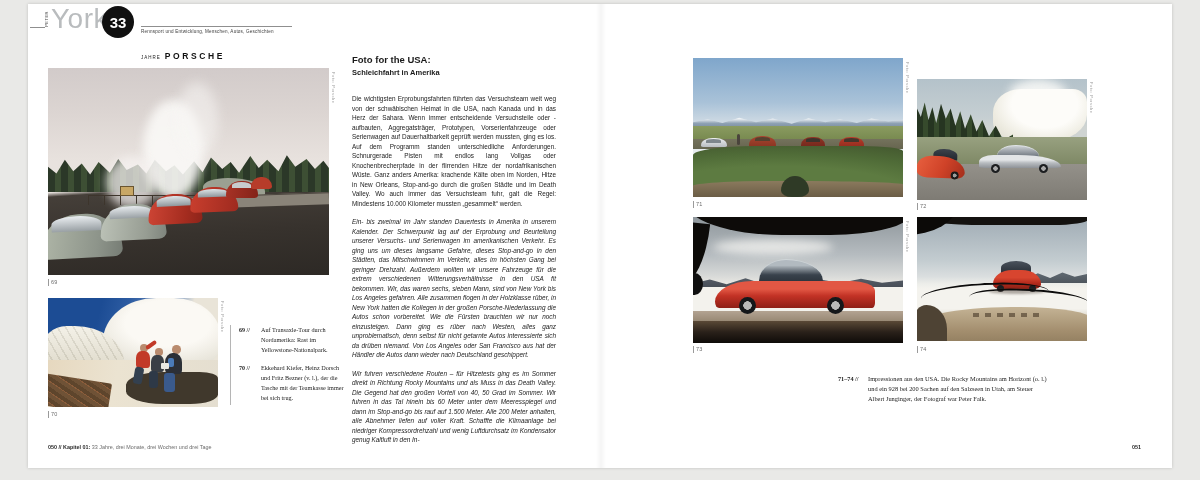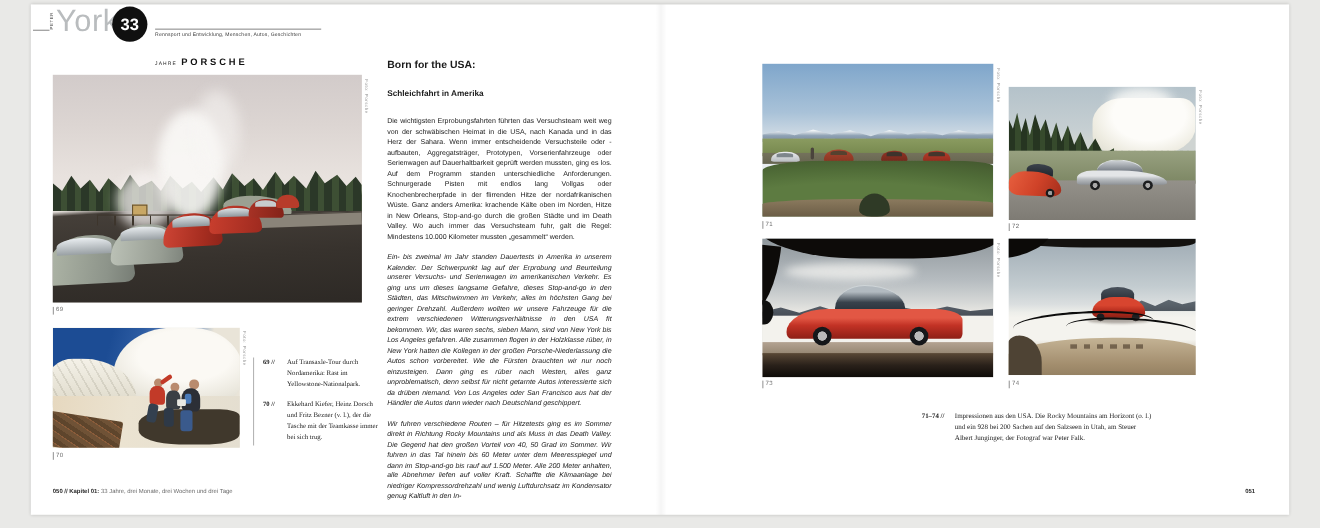--- a/index.html
+++ b/index.html
@@ -22,21 +22,21 @@
          writing-mode:vertical-rl;transform:rotate(180deg);letter-spacing:.5px;}
   .badge{position:absolute;left:102px;top:6px;width:32px;height:32px;border-radius:50%;
          background:#101010;color:#fff;display:flex;align-items:center;justify-content:center;
          font-size:15px;font-weight:bold;}
   .jahre{font-size:4.5px;letter-spacing:1px;color:#222;}
   .porsche{font-size:8.5px;font-weight:bold;letter-spacing:2.6px;color:#111;}
   .hdr-sub{position:absolute;left:141px;top:29px;font-size:4.6px;color:#3d3d3d;letter-spacing:.2px;}
   
   .article{position:absolute;left:352px;top:55px;width:204px;}
   .a-title{font-size:9.5px;font-weight:bold;line-height:10px;}
-  .a-sub{font-size:7.5px;font-weight:bold;line-height:9px;margin-top:15px;}
+  .a-sub{font-size:7.5px;font-weight:bold;line-height:9px;margin-top:3px;}
   .article p{margin:0 0 9px 0;font-size:6.4px;line-height:9.5px;text-align:justify;color:#222;}
   .article p.first{margin-top:17px;}
   .article p.ital{font-style:italic;}
   
   .cap-rule{position:absolute;left:230px;top:325px;width:1px;height:80px;background:#b5b5b5;}
   .caps{position:absolute;left:239px;top:325px;width:106px;font-family:"Liberation Serif",serif;}
   .cap{display:flex;margin-bottom:8px;}
   .cap .lbl{font-size:6px;font-weight:bold;white-space:nowrap;width:22px;flex:none;line-height:10px;}
   .cap .txt{font-size:6.2px;line-height:10px;color:#1d1d1d;}
   .rcap{position:absolute;left:838px;top:374px;width:212px;display:flex;
@@ -174,21 +174,21 @@
       <span class="lbl">69 //</span>
       <span class="txt">Auf Transaxle-Tour durch Nordamerika: Rast im Yellowstone-Nationalpark.</span>
     </div>
     <div class="cap">
       <span class="lbl">70 //</span>
       <span class="txt">Ekkehard Kiefer, Heinz Dorsch und Fritz Bezner (v. l.), der die Tasche mit der Teamkasse immer bei sich trug.</span>
     </div>
   </div>
 
   <div class="article">
-    <div class="a-title">Born for the USA:</div>
+    <div class="a-title">Foto for the USA:</div>
     <div class="a-sub">Schleichfahrt in Amerika</div>
     <p class="first">Die wichtigsten Erprobungsfahrten führten das Versuchsteam weit weg von der schwäbischen Heimat in die USA, nach Kanada und in das Herz der Sahara. Wenn immer entscheidende Versuchsteile oder -aufbauten, Aggregatsträger, Prototypen, Vorserienfahrzeuge oder Serienwagen auf Dauerhaltbarkeit geprüft werden mussten, ging es los. Auf dem Programm standen unterschiedliche Anforderungen. Schnurgerade Pisten mit endlos lang Vollgas oder Knochenbrecherpfade in der flirrenden Hitze der nordafrikanischen Wüste. Ganz anders Amerika: krachende Kälte oben im Norden, Hitze in New Orleans, Stop-and-go durch die großen Städte und im Death Valley. Wo auch immer das Versuchsteam fuhr, galt die Regel: Mindestens 10.000 Kilometer mussten „gesammelt“ werden.</p>
     <p class="ital">Ein- bis zweimal im Jahr standen Dauertests in Amerika in unserem Kalender. Der Schwerpunkt lag auf der Erprobung und Beurteilung unserer Versuchs- und Serienwagen im amerikanischen Verkehr. Es ging uns um dieses langsame Gefahre, dieses Stop-and-go in den Städten, das Mitschwimmen im Verkehr, alles im höchsten Gang bei geringer Drehzahl. Außerdem wollten wir unsere Fahrzeuge für die extrem verschiedenen Witterungsverhältnisse in den USA fit bekommen. Wir, das waren sechs, sieben Mann, sind von New York bis Los Angeles gefahren. Alle zusammen flogen in der Holzklasse rüber, in New York hatten die Kollegen in der großen Porsche-Niederlassung die Autos schon vorbereitet. Wie die Fürsten brauchten wir nur noch einzusteigen. Dann ging es rüber nach Westen, alles ganz unproblematisch, denn selbst für nicht getarnte Autos interessierte sich da drüben niemand. Von Los Angeles oder San Francisco aus hat der Händler die Autos dann wieder nach Deutschland geschippert.</p>
     <p class="ital">Wir fuhren verschiedene Routen – für Hitzetests ging es im Sommer direkt in Richtung Rocky Mountains und als Muss in das Death Valley. Die Gegend hat den großen Vorteil von 40, 50 Grad im Sommer. Wir fuhren in das Tal hinein bis 60 Meter unter dem Meeresspiegel und dann im Stop-and-go bis rauf auf 1.500 Meter. Alle 200 Meter anhalten, alle Abnehmer liefen auf voller Kraft. Schaffte die Klimaanlage bei niedriger Kompressordrehzahl und wenig Luftdurchsatz im Kondensator genug Kaltluft in den In-</p>
   </div>
 
   <div class="ph" style="left:693px;top:58px;width:210px;height:139px;
        background:linear-gradient(180deg,#7fa6cb 0%,#a9c2d8 32%,#cdd9e3 46%,#e7ecef 50%,#e7ecef 100%);">
     <div class="abs" style="left:0;top:56px;width:210px;height:15px;
          background:linear-gradient(#eef2f5 0 32%,#8fa2b4 62%,#76889b);

